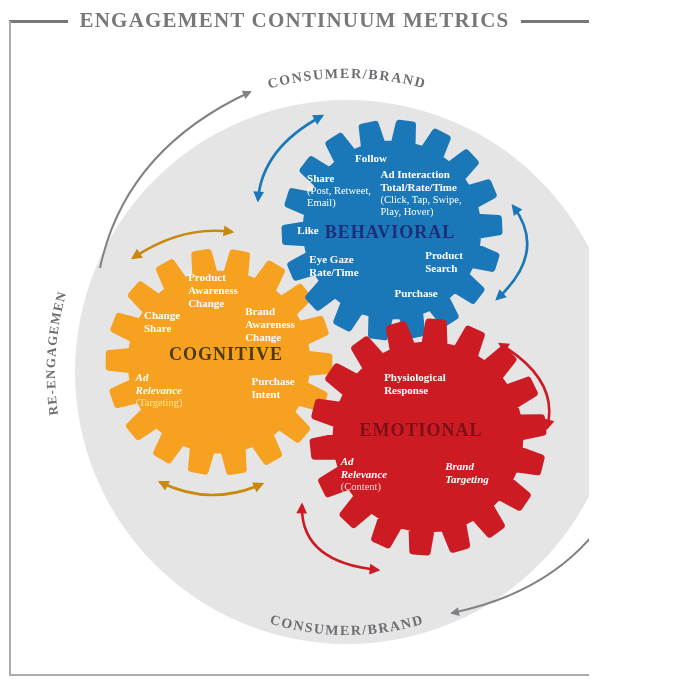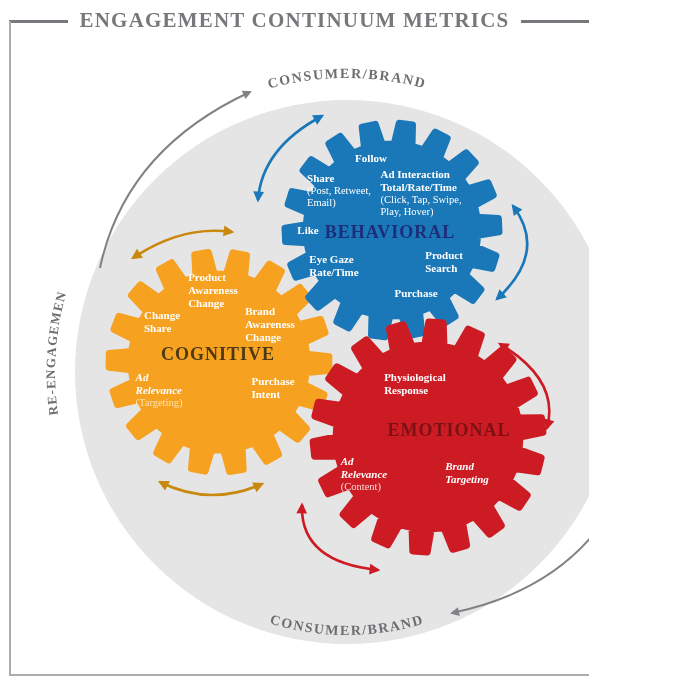--- a/index.html
+++ b/index.html
@@ -26,21 +26,21 @@
   .glabel{position:absolute;transform:translate(-50%,-50%);color:#fff;font-size:11px;
           font-weight:bold;line-height:1.16;text-align:left;white-space:nowrap;}
   .ln{display:block;}
   .ln.normal{font-weight:normal;font-size:10.5px;}
   .ln.italic{font-style:italic;}
   .ln.tint-o{color:#ffe2ae;}
   .ln.tint-r{color:#fad9d9;}
   .gname{font-size:18px;letter-spacing:1px;}
   .gname.blue{color:var(--behavioral-name);}
   .gname.orange{color:var(--cognitive-name);}
-  .gname.red{color:var(--emotional-name);margin-left:28px;}
+  .gname.red{color:var(--emotional-name);}
   .logo-bar-red{position:absolute;left:630px;top:687px;width:10px;height:2px;background:#e8918f;}
   .logo-bar-dark{position:absolute;left:649px;top:685px;width:10px;height:5px;background:#3a3a3a;}
 </style>
 </head>
 <body>
 
 <div id="stage">
 
   <div class="topline"></div>
   <div class="frame"></div>
@@ -135,21 +135,21 @@
   </div>
   <div class="glabel" style="left:162px;top:322px">
     <span class="ln">Change</span>
     <span class="ln">Share</span>
   </div>
   <div class="glabel" style="left:270px;top:324px">
     <span class="ln">Brand</span>
     <span class="ln">Awareness</span>
     <span class="ln">Change</span>
   </div>
-  <div class="glabel gname orange" style="left:218px;top:354px">
+  <div class="glabel gname orange" style="left:226px;top:354px">
     <span class="ln">COGNITIVE</span>
   </div>
   <div class="glabel" style="left:159px;top:390px">
     <span class="ln italic">Ad</span>
     <span class="ln italic">Relevance</span>
     <span class="ln normal tint-o">(Targeting)</span>
   </div>
   <div class="glabel" style="left:273px;top:388px">
     <span class="ln">Purchase</span>
     <span class="ln">Intent</span>

